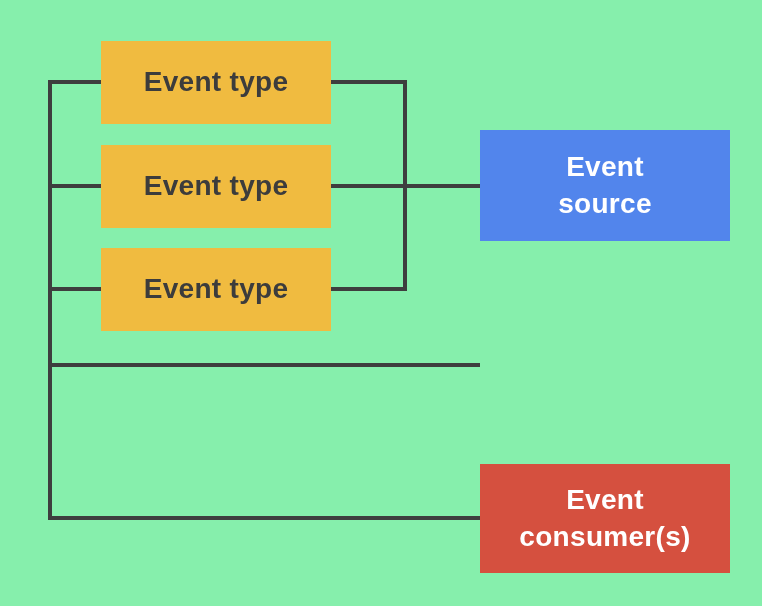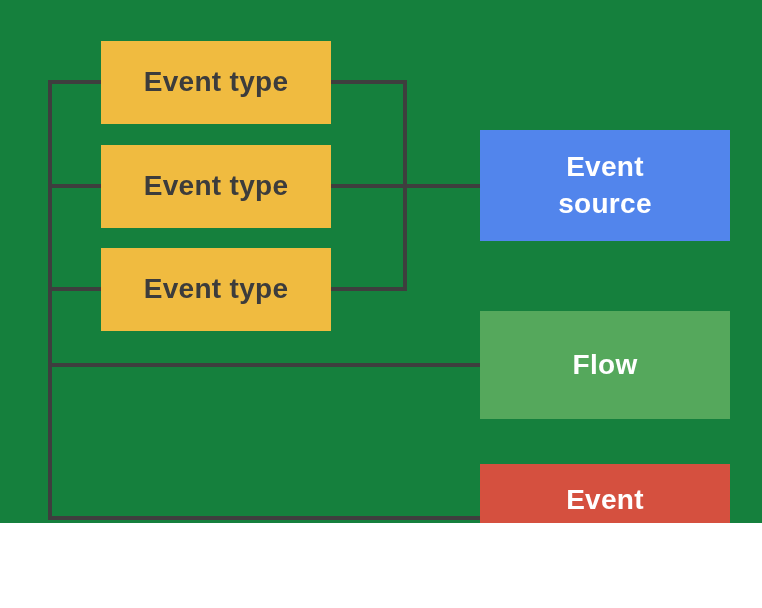--- a/index.html
+++ b/index.html
@@ -3,22 +3,22 @@
 <meta charset="utf-8">
 <style>
   html, body {
     margin: 0;
     padding: 0;
     background: #ffffff;
   }
   .canvas {
     position: relative;
     width: 762px;
-    height: 523px;
-    background: #15803d;
+    height: 606px;
+    background: #86efac;
     overflow: hidden;
     font-family: "Liberation Sans", "DejaVu Sans", sans-serif;
   }
   .line {
     position: absolute;
     background: #3e3e3e;
   }
   
   .l-left-bus   { left: 48px;  top: 80px;  width: 4px;   height: 440px; }
   .l-right-bus  { left: 403px; top: 80px;  width: 4px;   height: 211px; }
@@ -78,22 +78,19 @@
 
   <div class="node n-event-type-3" style="background: rgb(240, 187, 64); color: rgb(60, 60, 60);">
     <span class="node-label">Event type</span>
   </div>
 
   <div class="node n-event-source" style="background: rgb(82, 133, 236); color: rgb(255, 255, 255);">
     <span class="node-label">Event
 source</span>
   </div>
 
-  <div class="node n-flow" style="background: rgb(85, 168, 92); color: rgb(255, 255, 255);">
-    <span class="node-label">Flow</span>
-  </div>
 
   <div class="node n-consumers" style="background: rgb(213, 80, 63); color: rgb(255, 255, 255);">
     <span class="node-label">Event
 consumer(s)</span>
   </div>
 
 </div>
 
 </body></html>

